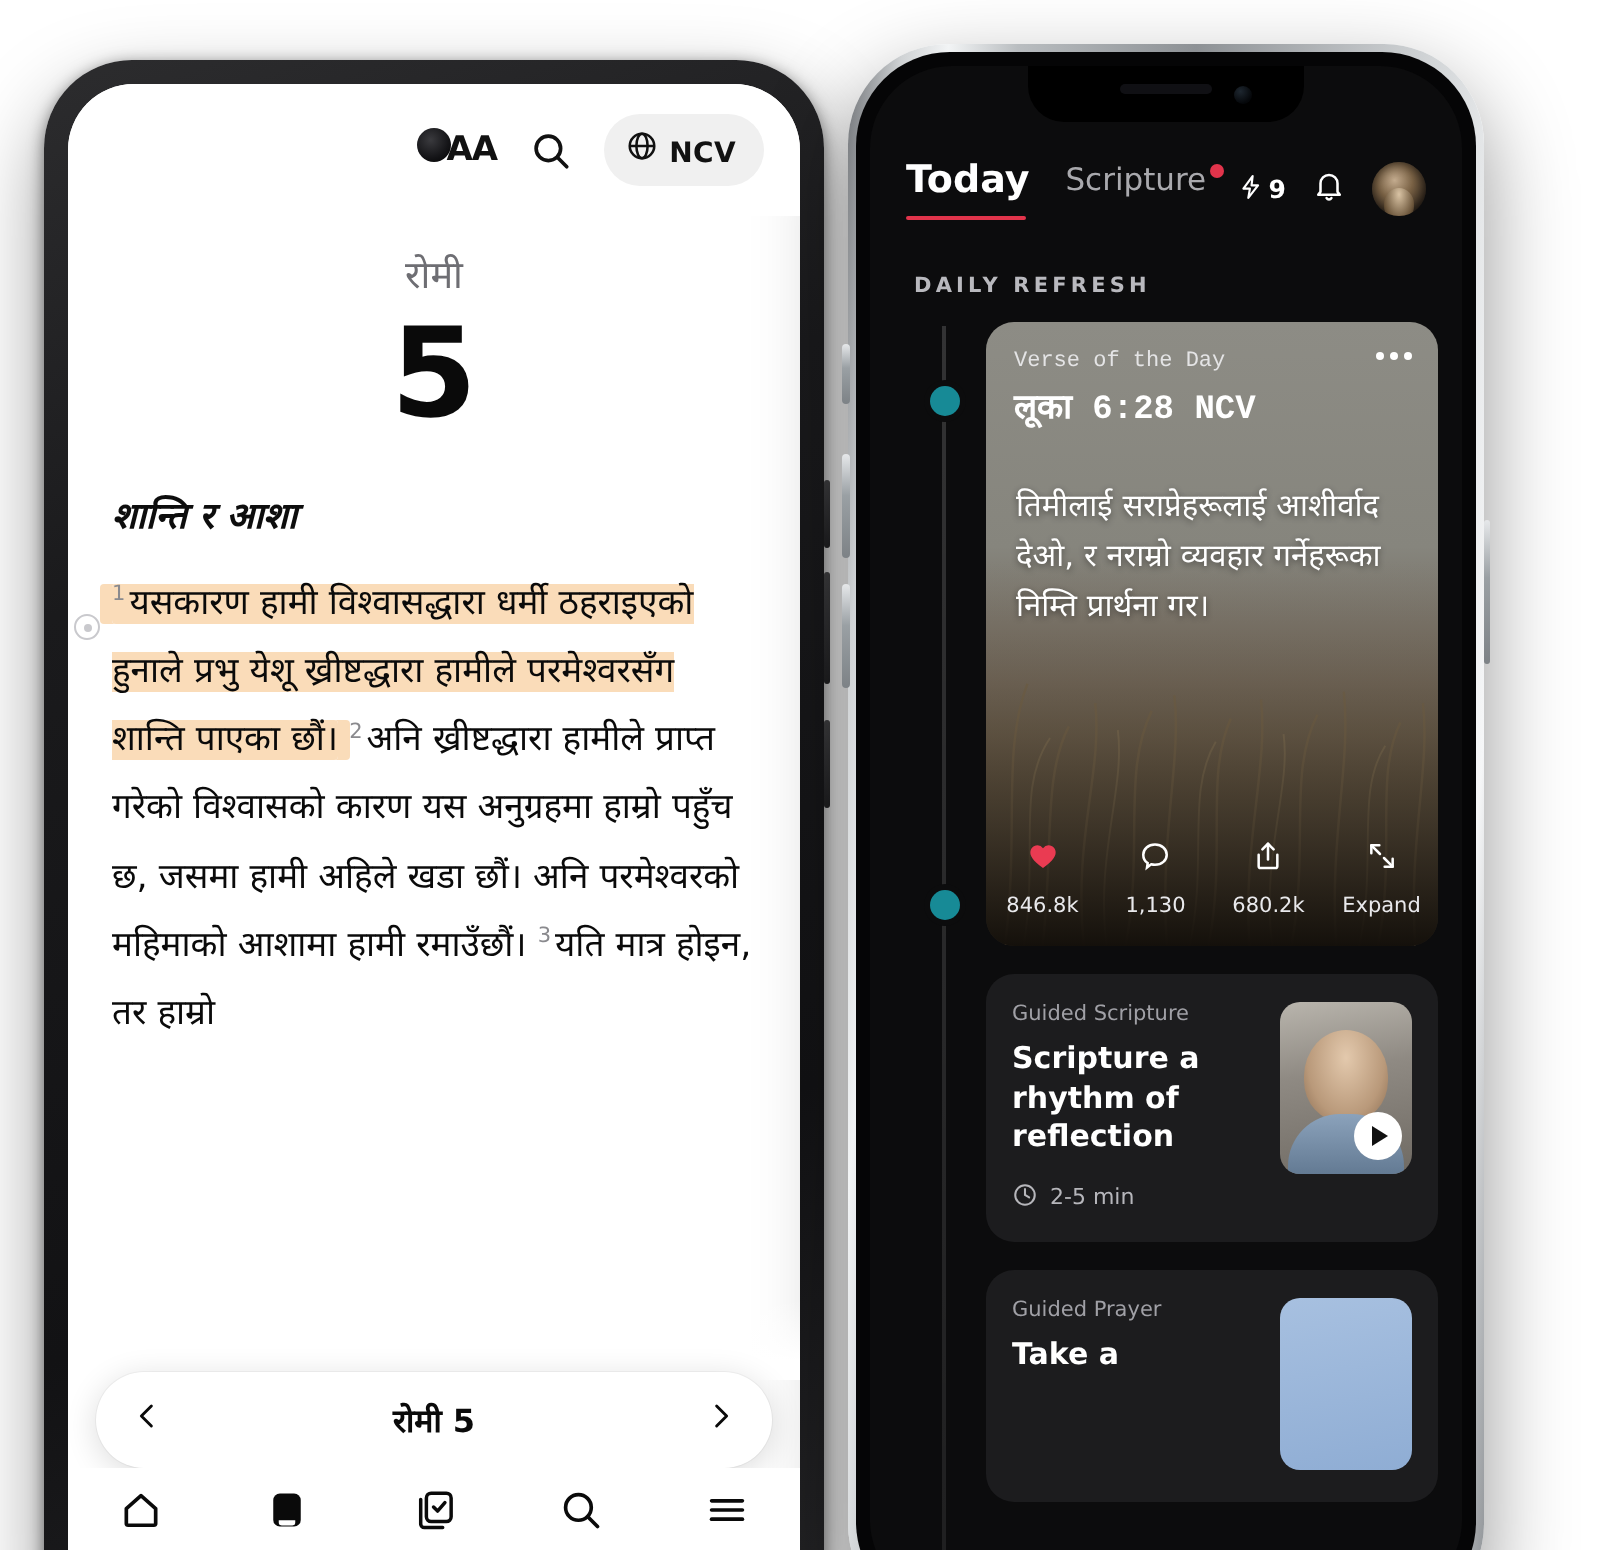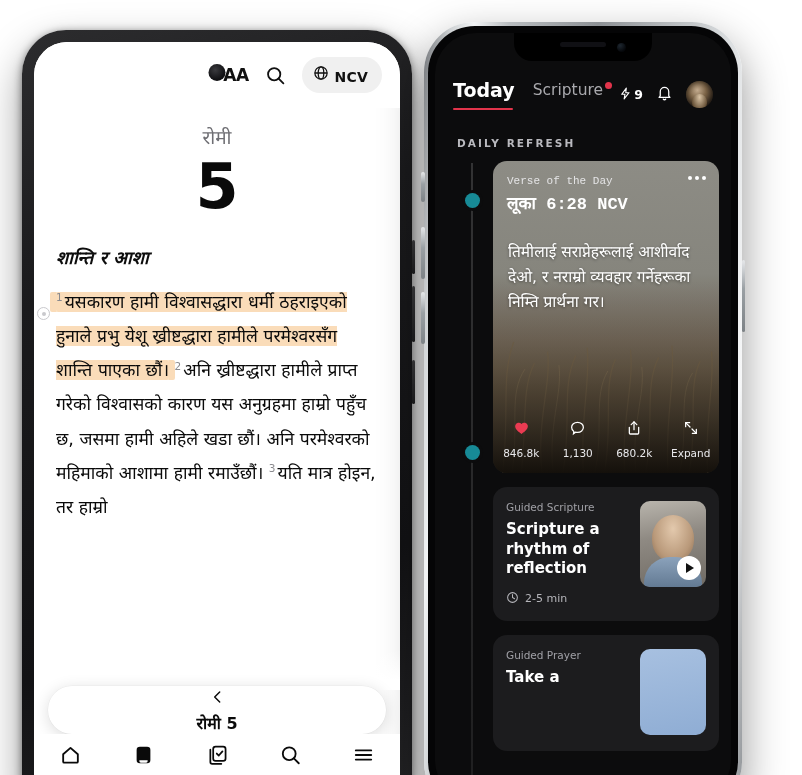--- a/index.html
+++ b/index.html
@@ -74,21 +74,21 @@
   .fade-bot {
     position:absolute; left:0; right:0; bottom: 118px; height: 40px;
     background: linear-gradient(180deg, rgba(255,255,255,0) 0%, #ffffff 75%);
     z-index: 6; pointer-events:none;
   }
   .chap-nav {
     position:absolute; left: 14px; right: 14px; bottom: 74px; height: 48px;
     background:#fff; border-radius: 26px;
     box-shadow: 0 3px 16px rgba(0,0,0,.14), 0 0 0 .5px rgba(0,0,0,.04);
     display:flex; align-items:center; justify-content:space-between;
-    padding: 0 18px; z-index: 9; flex-direction: column;
+    padding: 0 18px; z-index: 9;
   }
   .chap-nav .cn-label { font-size: 16px; font-weight:700; color:#0a0a0a;}
   .tabbar {
     position:absolute; left:0; right:0; bottom:0; height: 74px;
     background:#fff; display:flex; align-items:flex-start; padding-top: 10px;
     z-index: 9;
   }
   .tabitem { flex:1; display:flex; flex-direction:column; align-items:center; gap:7px; }
 
   

